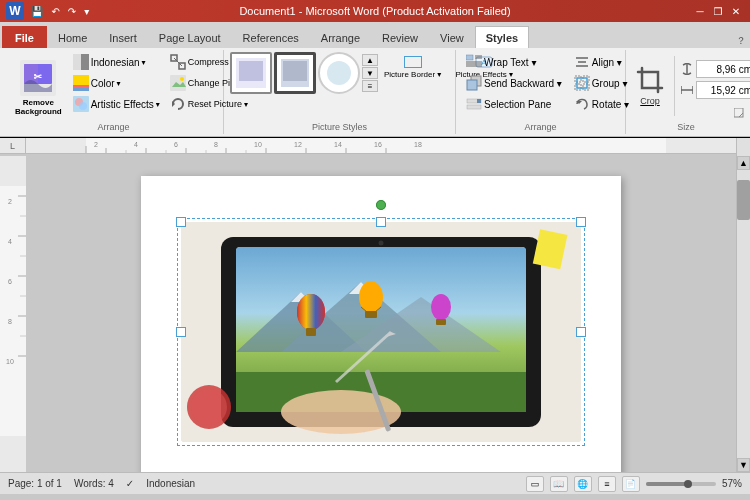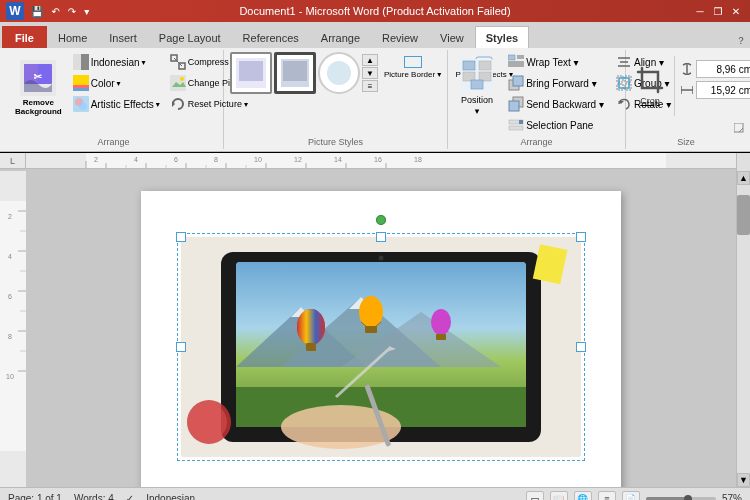--- a/index.html
+++ b/index.html
@@ -270,56 +270,34 @@
             <span style="font-size:8px;">Picture Effects ▾</span>
           </div>
         </div>
       </div>
       <div class="group-label">Picture Styles</div>
     </div>
 
     <div class="ribbon-group" style="min-width:170px;">
       <div class="group-body" style="gap:4px;">
 
-        <div class="rb-btn-large" style="min-width:44px;">
-          <div class="big-icon">
-            <svg width="32" height="32" viewBox="0 0 32 32">
-              <rect width="32" height="32" fill="#e8f0f8" rx="2"></rect>
-              <rect x="2" y="2" width="12" height="9" fill="#aac4e0" stroke="#6688aa" stroke-width="0.5"></rect>
-              <rect x="18" y="2" width="12" height="9" fill="#d0d0d0" stroke="#aaa" stroke-width="0.5"></rect>
-              <rect x="2" y="13" width="12" height="9" fill="#d0d0d0" stroke="#aaa" stroke-width="0.5"></rect>
-              <rect x="18" y="13" width="12" height="9" fill="#d0d0d0" stroke="#aaa" stroke-width="0.5"></rect>
-              <rect x="10" y="21" width="12" height="9" fill="#aac4e0" stroke="#6688aa" stroke-width="0.5"></rect>
-            </svg>
-          </div>
-          <div class="btn-label">Position ▾</div>
-        </div>
 
         <div class="rb-col">
           <div class="rb-btn-small">
             <div class="s-icon">
               <svg width="16" height="16">
                 <rect x="0" y="1" width="7" height="5" fill="#aac4e0" stroke="#6688aa" stroke-width="0.5"></rect>
                 <line x1="9" y1="2" x2="16" y2="2" stroke="#666" stroke-width="1"></line>
                 <line x1="9" y1="4" x2="16" y2="4" stroke="#666" stroke-width="1"></line>
                 <line x1="0" y1="8" x2="16" y2="8" stroke="#666" stroke-width="1"></line>
                 <line x1="0" y1="10" x2="16" y2="10" stroke="#666" stroke-width="1"></line>
                 <line x1="0" y1="12" x2="16" y2="12" stroke="#666" stroke-width="1"></line>
               </svg>
             </div>
             <span>Wrap Text ▾</span>
-          </div>
-          <div class="rb-btn-small">
-            <div class="s-icon">
-              <svg width="16" height="16">
-                <rect x="1" y="5" width="10" height="10" fill="#ccc" stroke="#888" stroke-width="1"></rect>
-                <rect x="5" y="1" width="10" height="10" fill="#aac4e0" stroke="#6688aa" stroke-width="1"></rect>
-              </svg>
-            </div>
-            <span>Bring Forward ▾</span>
           </div>
           <div class="rb-btn-small">
             <div class="s-icon">
               <svg width="16" height="16">
                 <rect x="5" y="1" width="10" height="10" fill="#ccc" stroke="#888" stroke-width="1"></rect>
                 <rect x="1" y="5" width="10" height="10" fill="#aac4e0" stroke="#6688aa" stroke-width="1"></rect>
               </svg>
             </div>
             <span>Send Backward ▾</span>
           </div>

